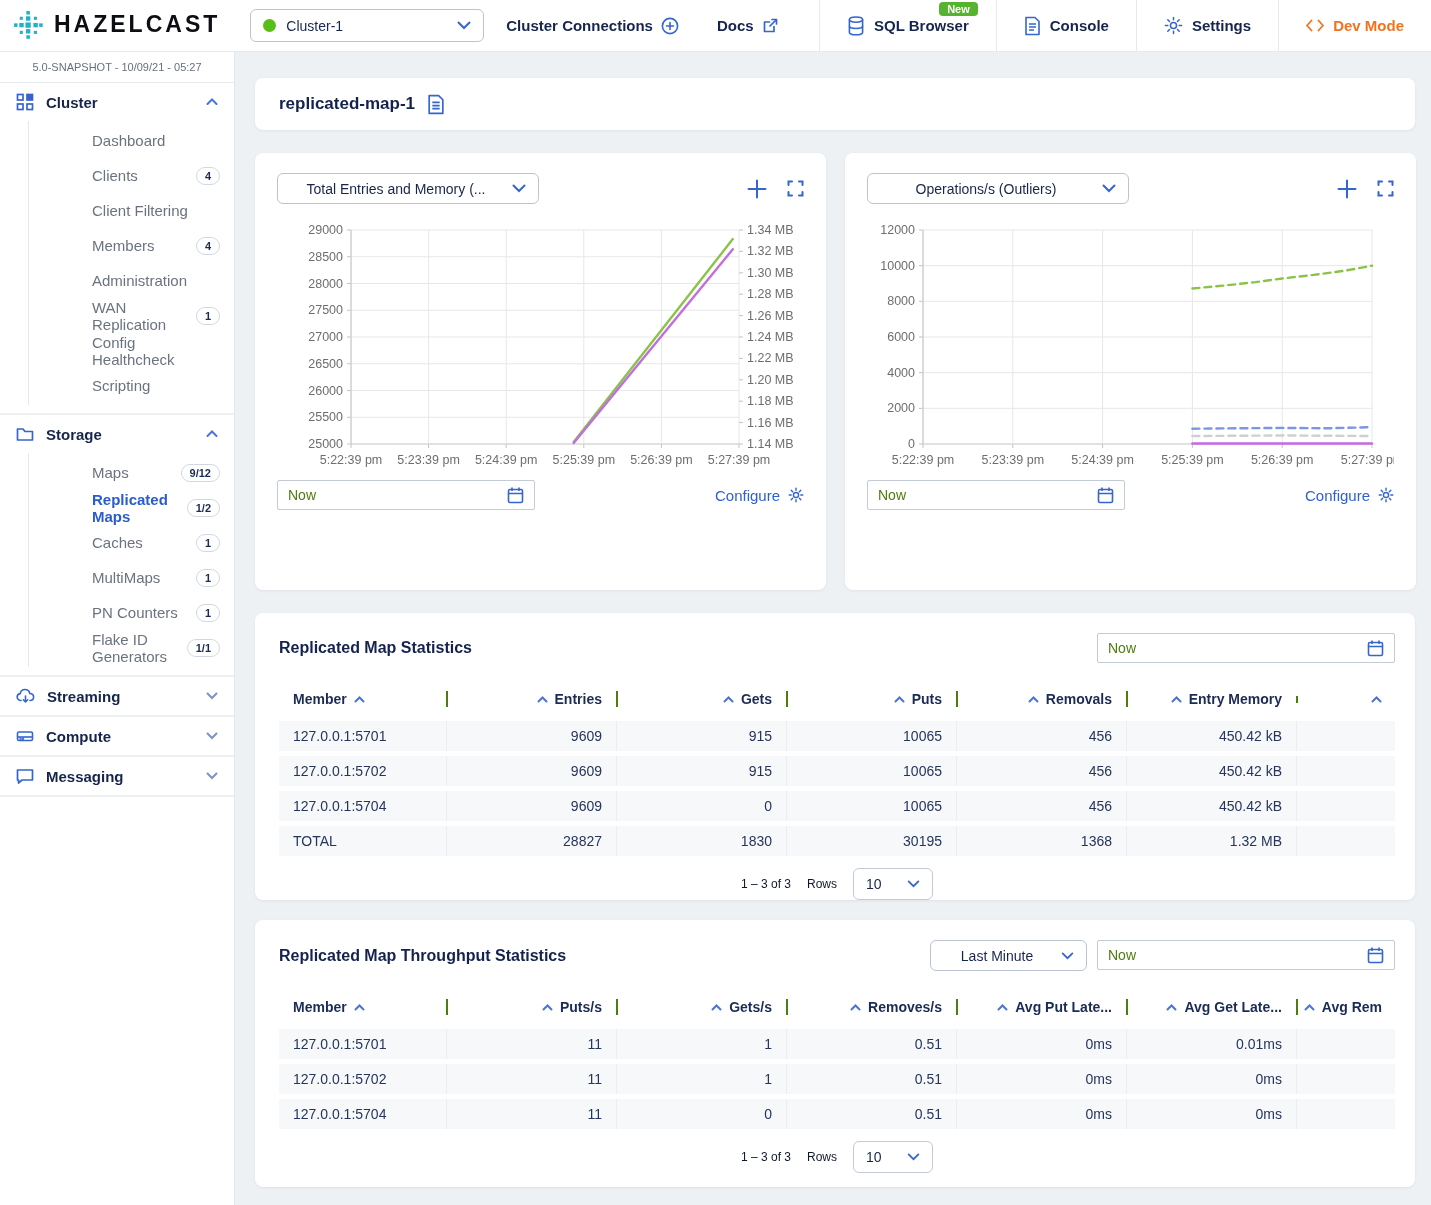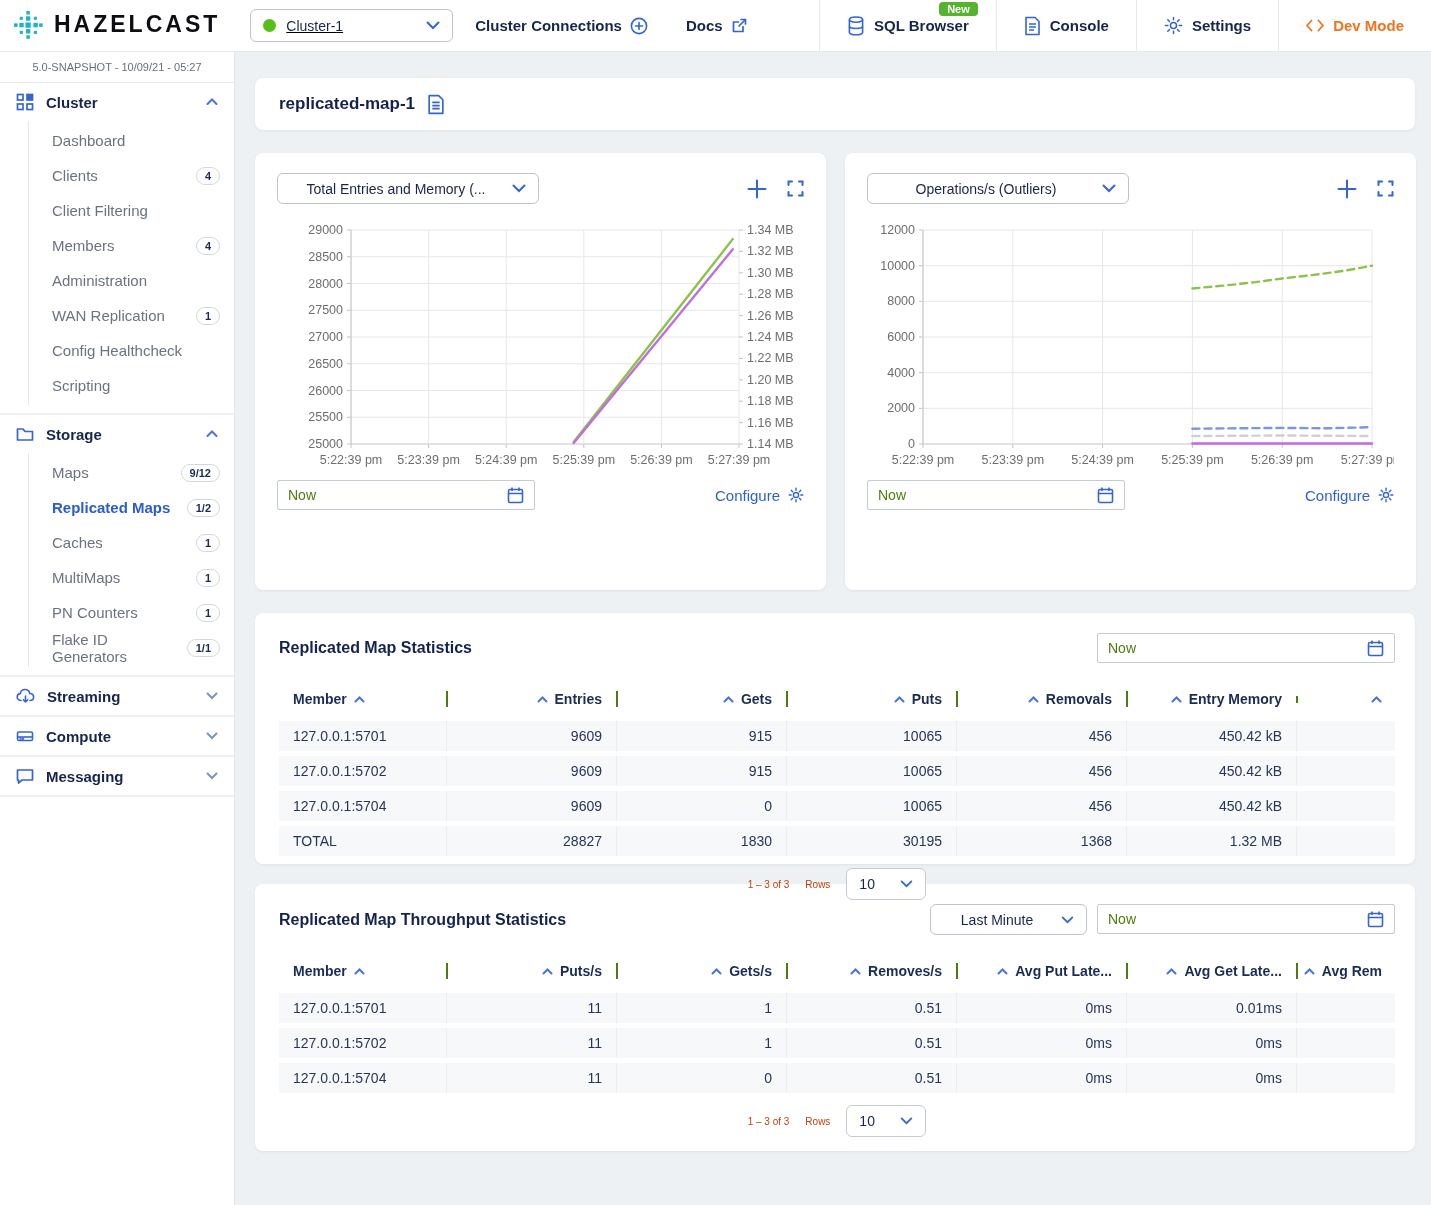--- a/index.html
+++ b/index.html
@@ -5,23 +5,23 @@
   * { margin:0; padding:0; box-sizing:border-box; }
   html,body { width:1431px; height:1205px; overflow:hidden; background:#eef1f4;
     font-family:"Liberation Sans", sans-serif; }
   .app { width:1431px; height:1205px; display:flex; flex-direction:column; }
 
   
   header { height:52px; background:#fff; border-bottom:1px solid #e6e9ed;
     display:flex; align-items:center; flex:0 0 52px; }
   .brand { display:flex; align-items:flex-start; gap:10px; padding-left:14px; }
   .logo-text { font-size:23px; font-weight:bold; letter-spacing:3px; color:#0c0e12; }
-  .cluster-select { margin-left:30px; width:203px; height:33px; border:1px solid #bcc4d1;
+  .cluster-select { margin-left:30px; width:234px; height:33px; border:1px solid #bcc4d1;
     border-radius:6px; display:flex; align-items:center; gap:10px; padding:0 12px;
-    cursor:pointer; background:#fff;text-decoration:underline; }
+    cursor:pointer; background:#fff; }
   .cluster-select .dot { width:13px; height:13px; border-radius:50%; }
   .cluster-select span.lbl { font-size:14px; color:#18264d; flex:1; }
   .hdr-links { display:flex; align-items:center; gap:38px; margin-left:22px; }
   .hdr-link { display:flex; align-items:center; gap:8px; font-size:15px; font-weight:bold;
     color:#16254e; cursor:pointer; text-decoration:none; }
   .hdr-actions { margin-left:auto; display:flex; height:52px; }
   .hdr-item { display:flex; align-items:center; gap:9px; padding:0 27px; height:52px;
     border-left:1px solid #e6e9ed; font-size:15px; font-weight:bold; color:#16254e;
     cursor:pointer; position:relative; }
   .hdr-item.dev { color:#f1731f; }
@@ -35,21 +35,21 @@
     border-bottom:1px solid #e6e9ed; }
   .nav-section { border-bottom:2px solid #eef0f3; }
   .nav-head { height:38px; display:flex; align-items:center; gap:12px; padding:0 16px;
     cursor:pointer; }
   .nav-head .nav-label { font-size:15px; font-weight:bold; color:#16254e; flex:1; }
   .nav-items { position:relative; padding:2px 0 10px; }
   .nav-items::before { content:''; position:absolute; left:28px; top:0; bottom:8px;
     width:1px; background:#e3e6eb; }
   .nav-item { height:35px; display:flex; align-items:center; padding:0 14px 0 52px;
     font-size:15px; color:#6b7380; cursor:pointer; }
-  .nav-item .item-label { flex:1; }
+  .nav-item .item-label { flex:1;margin-left:40px; }
   .nav-item.selected { color:#2a5cd0; font-weight:bold; }
   .count-badge { border:1px solid #d3d8e0; border-radius:10px; background:#fff; color:#1b2b55;
     font-size:11px; font-weight:bold; padding:2px 8px; line-height:12px; }
 
   
   main { flex:1; overflow:hidden; padding:26px 16px 0 20px; }
   .card { background:#fff; border-radius:8px; box-shadow:0 1px 3px rgba(20,30,60,.07); }
   .title-card { height:52px; display:flex; align-items:center; gap:12px; padding:0 24px; }
   .title-card h1 { font-size:17px; font-weight:bold; color:#14224f; }
 
@@ -67,21 +67,21 @@
   .chart-foot { display:flex; align-items:center; justify-content:space-between; margin-top:10px; }
   .date-input { height:30px; border:1px solid #c3cbd6; border-radius:2px; display:flex;
     align-items:center; padding:0 10px; font-size:14px; color:#4d7c0f; background:#fff;
     cursor:pointer; }
   .date-input .di-lbl { flex:1; }
   .chart-date { width:258px; }
   .configure { display:flex; align-items:center; gap:8px; color:#2e5fd3; font-size:15px;
     cursor:pointer; }
 
   .table-card { margin-top:23px; padding:20px 20px 14px 24px; }
-  .table-card.stats { height:251px; }
+  .table-card.stats { height:287px; }
   .table-card.throughput { margin-top:20px; }
   .tc-head { display:flex; align-items:center; justify-content:space-between; }
   .tc-title { font-size:16px; font-weight:bold; color:#14224f; }
   .tc-controls { display:flex; gap:10px; }
   .table-date { width:298px; }
   .interval-select { width:157px; }
   .thead { display:grid; grid-template-columns:167px 170px 170px 170px 170px 170px 100px;
     margin-top:24px; height:24px; align-items:center; }
   .th { display:flex; align-items:center; gap:7px; font-size:14px; font-weight:bold;
     color:#1b2b55; padding:0 14px; cursor:pointer; white-space:nowrap; }
@@ -89,21 +89,21 @@
   .th + .th { border-left:2px solid #4d7c0f; }
   .tbody { margin-top:10px; }
   .tr { display:grid; grid-template-columns:167px 170px 170px 170px 170px 170px 100px;
     height:30px; background:#f7f8fa; margin-bottom:5px; align-items:center; cursor:pointer; }
   .td { font-size:14px; color:#25355b; padding:0 14px; height:30px; line-height:30px;
     white-space:nowrap; }
   .td.num { text-align:right; }
   .td + .td { border-left:1px solid #ebedf1; }
   .pagination { display:flex; align-items:center; justify-content:center; gap:16px;
     margin-top:12px; }
-  .pg-range, .pg-rows { font-size:10px; color:#c2410c; }
+  .pg-range, .pg-rows { font-size:12px; color:#0f172a; }
   .page-size { width:80px; height:32px; border:1px solid #c3cbd6; border-radius:6px;
     display:flex; align-items:center; padding:0 12px; font-size:14px; color:#18264d;
     cursor:pointer; background:#fff; }
   .page-size .ps-lbl { flex:1; }
 
   svg.ic { display:block; }
 </style>
 </head>
 <body>
 

